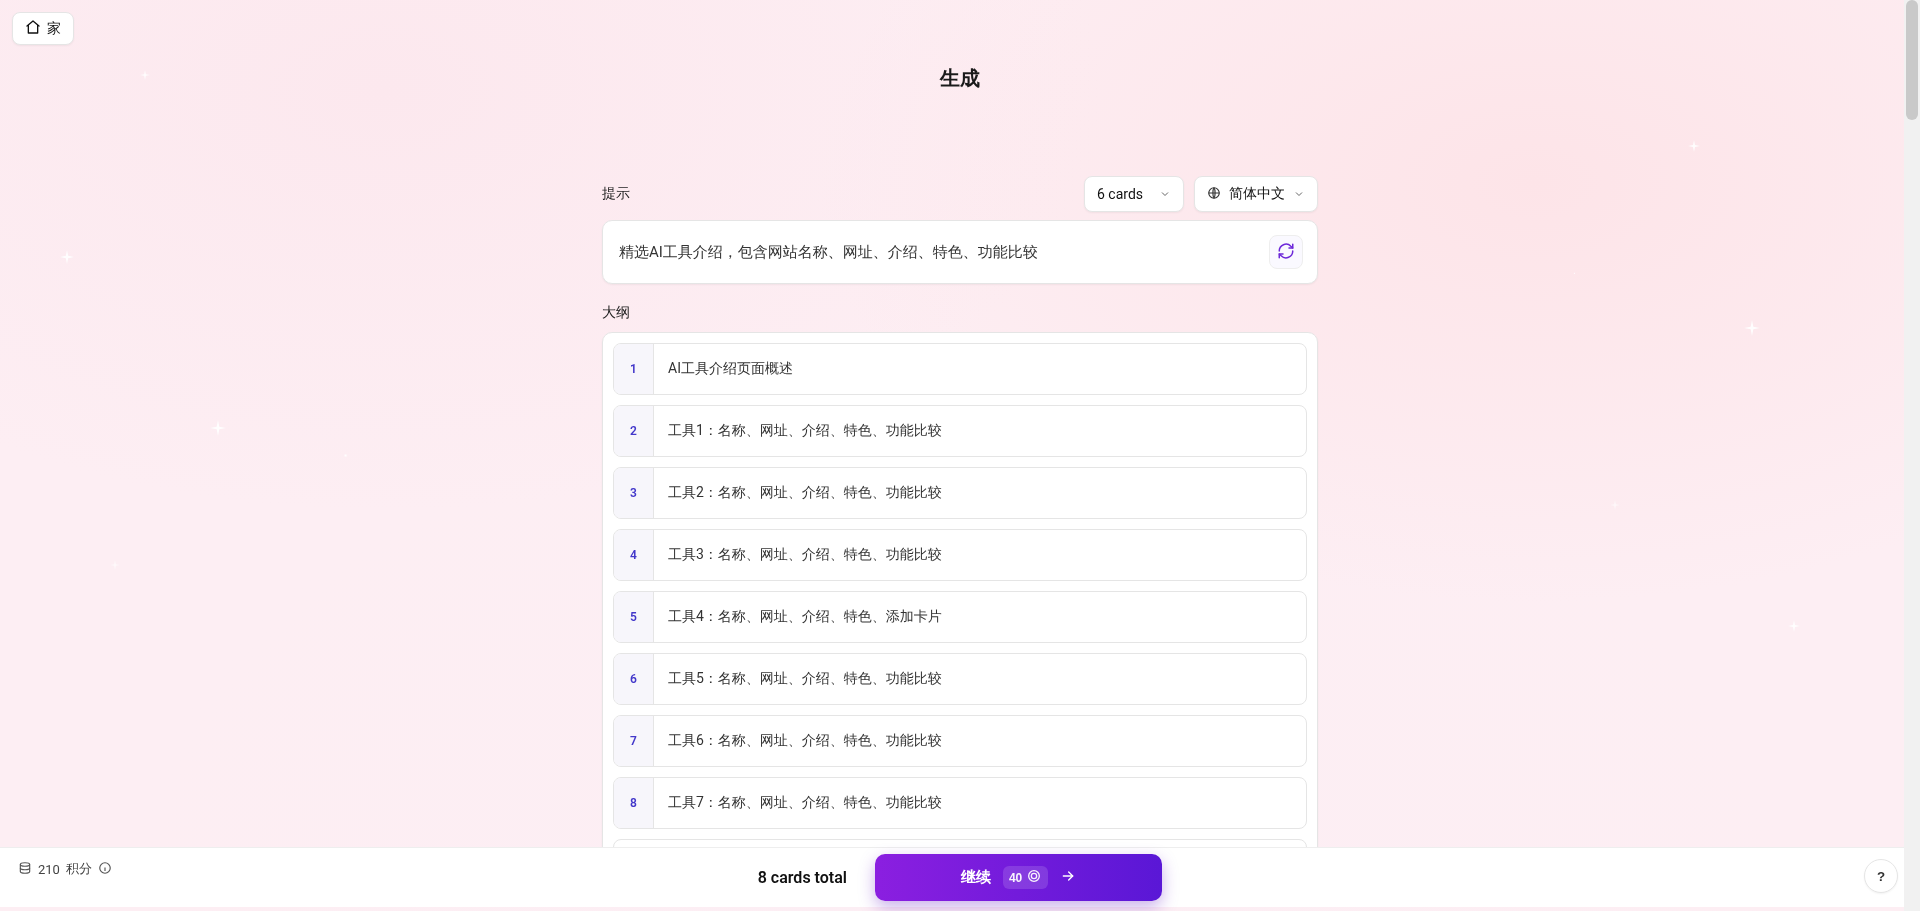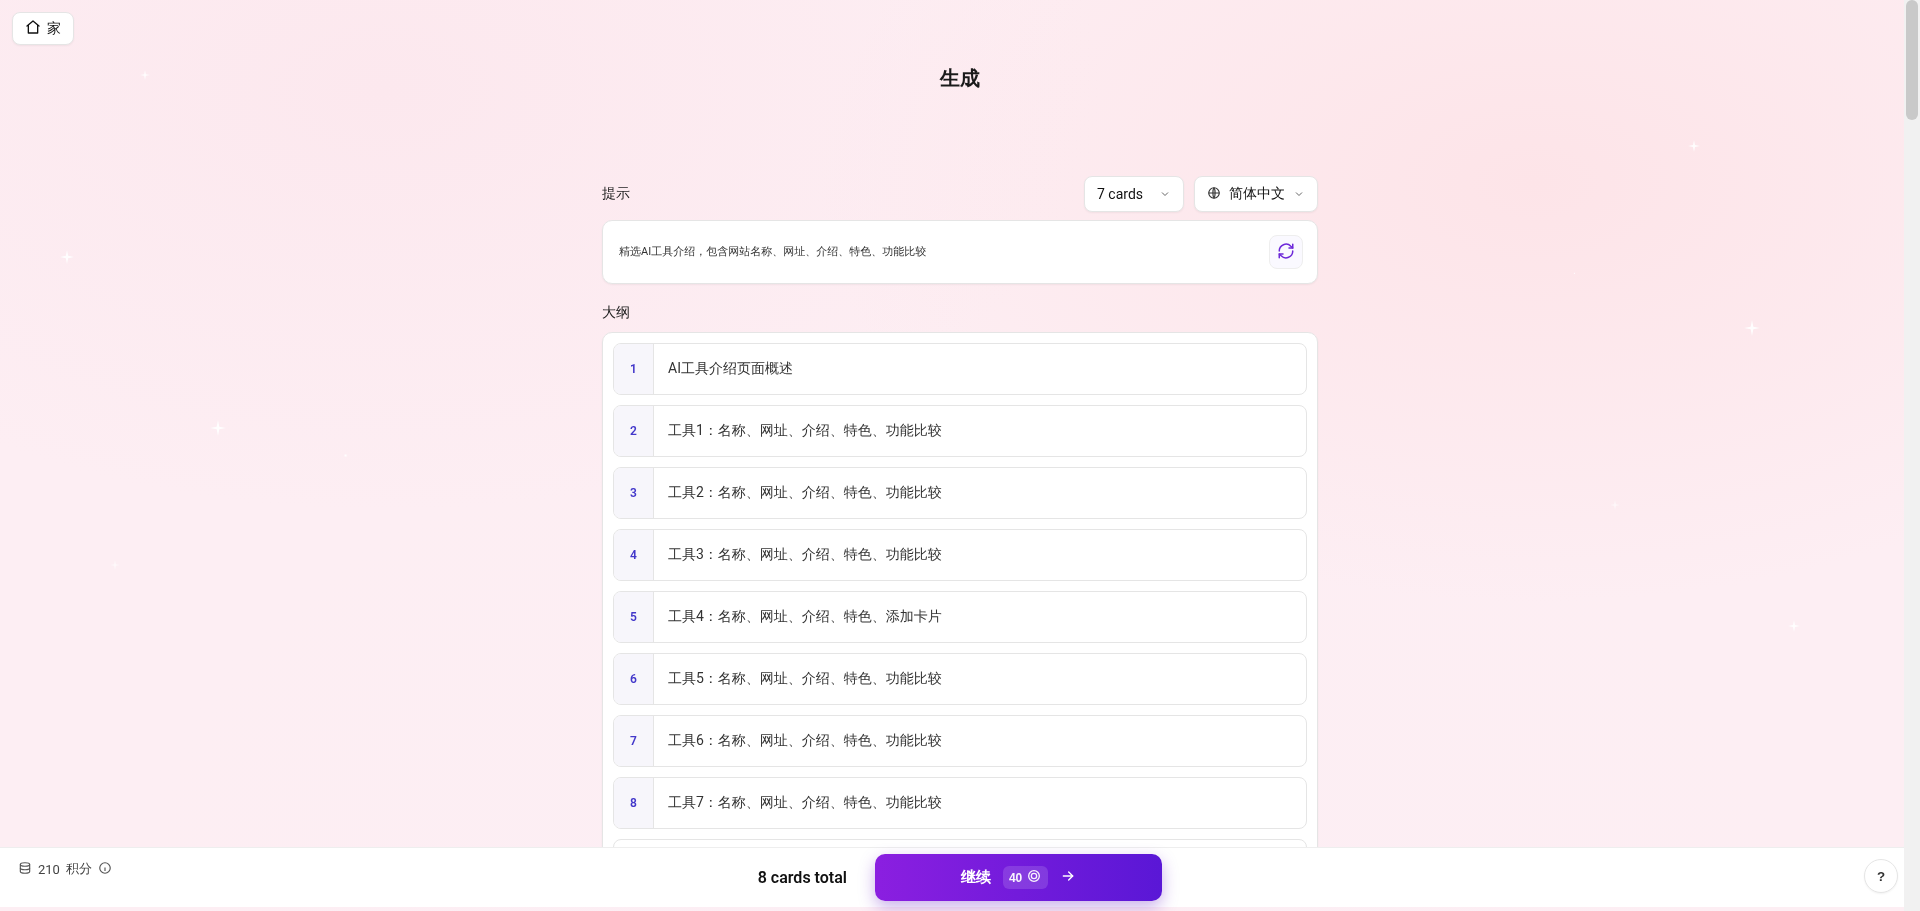--- a/index.html
+++ b/index.html
@@ -66,21 +66,21 @@
   }
   .select-like .lead-icon svg{width:14px;height:14px;stroke:#333;}
   .select-like .chev{margin-left:auto;display:flex;}
   .select-like .chev svg{width:12px;height:12px;stroke:#666;}
   .prompt-card{
     background:#fff;border:1px solid var(--border);border-radius:10px;
     box-shadow:var(--shadow);padding:14px 14px;display:flex;align-items:center;gap:10px;
     margin-bottom:20px;
   }
   .prompt-card .prompt-text{
-    flex:1;border:none;outline:none;font-size:11px;color:#333;background:transparent;
+    flex:1;border:none;outline:none;font-size:15px;color:#333;background:transparent;
     resize:none;font-family:inherit;line-height:1.4;
   }
   .swap-btn{
     width:34px;height:34px;border-radius:8px;border:1px solid #eee;background:#faf9ff;
     display:flex;align-items:center;justify-content:center;cursor:pointer;
   }
   .swap-btn svg{width:18px;height:18px;stroke:#6d28d9;}
   .section-label{font-size:14px;color:#222;margin:6px 0 10px;}
   .outline-wrap{
     background:#fff;border:1px solid var(--border);border-radius:10px;
@@ -201,21 +201,21 @@
 
 <div class="scroll-region">
   <div class="page-title">生成</div>
   <div class="scroll-inner">
     <div class="center-col">
 
       <div class="row-labelbar">
         <div class="label">提示</div>
         <div class="selects">
           <div class="select-like">
-            <span>7 cards</span>
+            <span>6 cards</span>
             <span class="chev">
               <svg viewBox="0 0 24 24" fill="none" stroke-width="2">
                   <path d="M6 9l6 6 6-6"></path>
                 </svg>
             </span>
           </div>
           <div class="select-like">
             <span class="lead-icon">
               <svg viewBox="0 0 24 24" fill="none" stroke-width="2">
                   <circle cx="12" cy="12" r="9"></circle>

